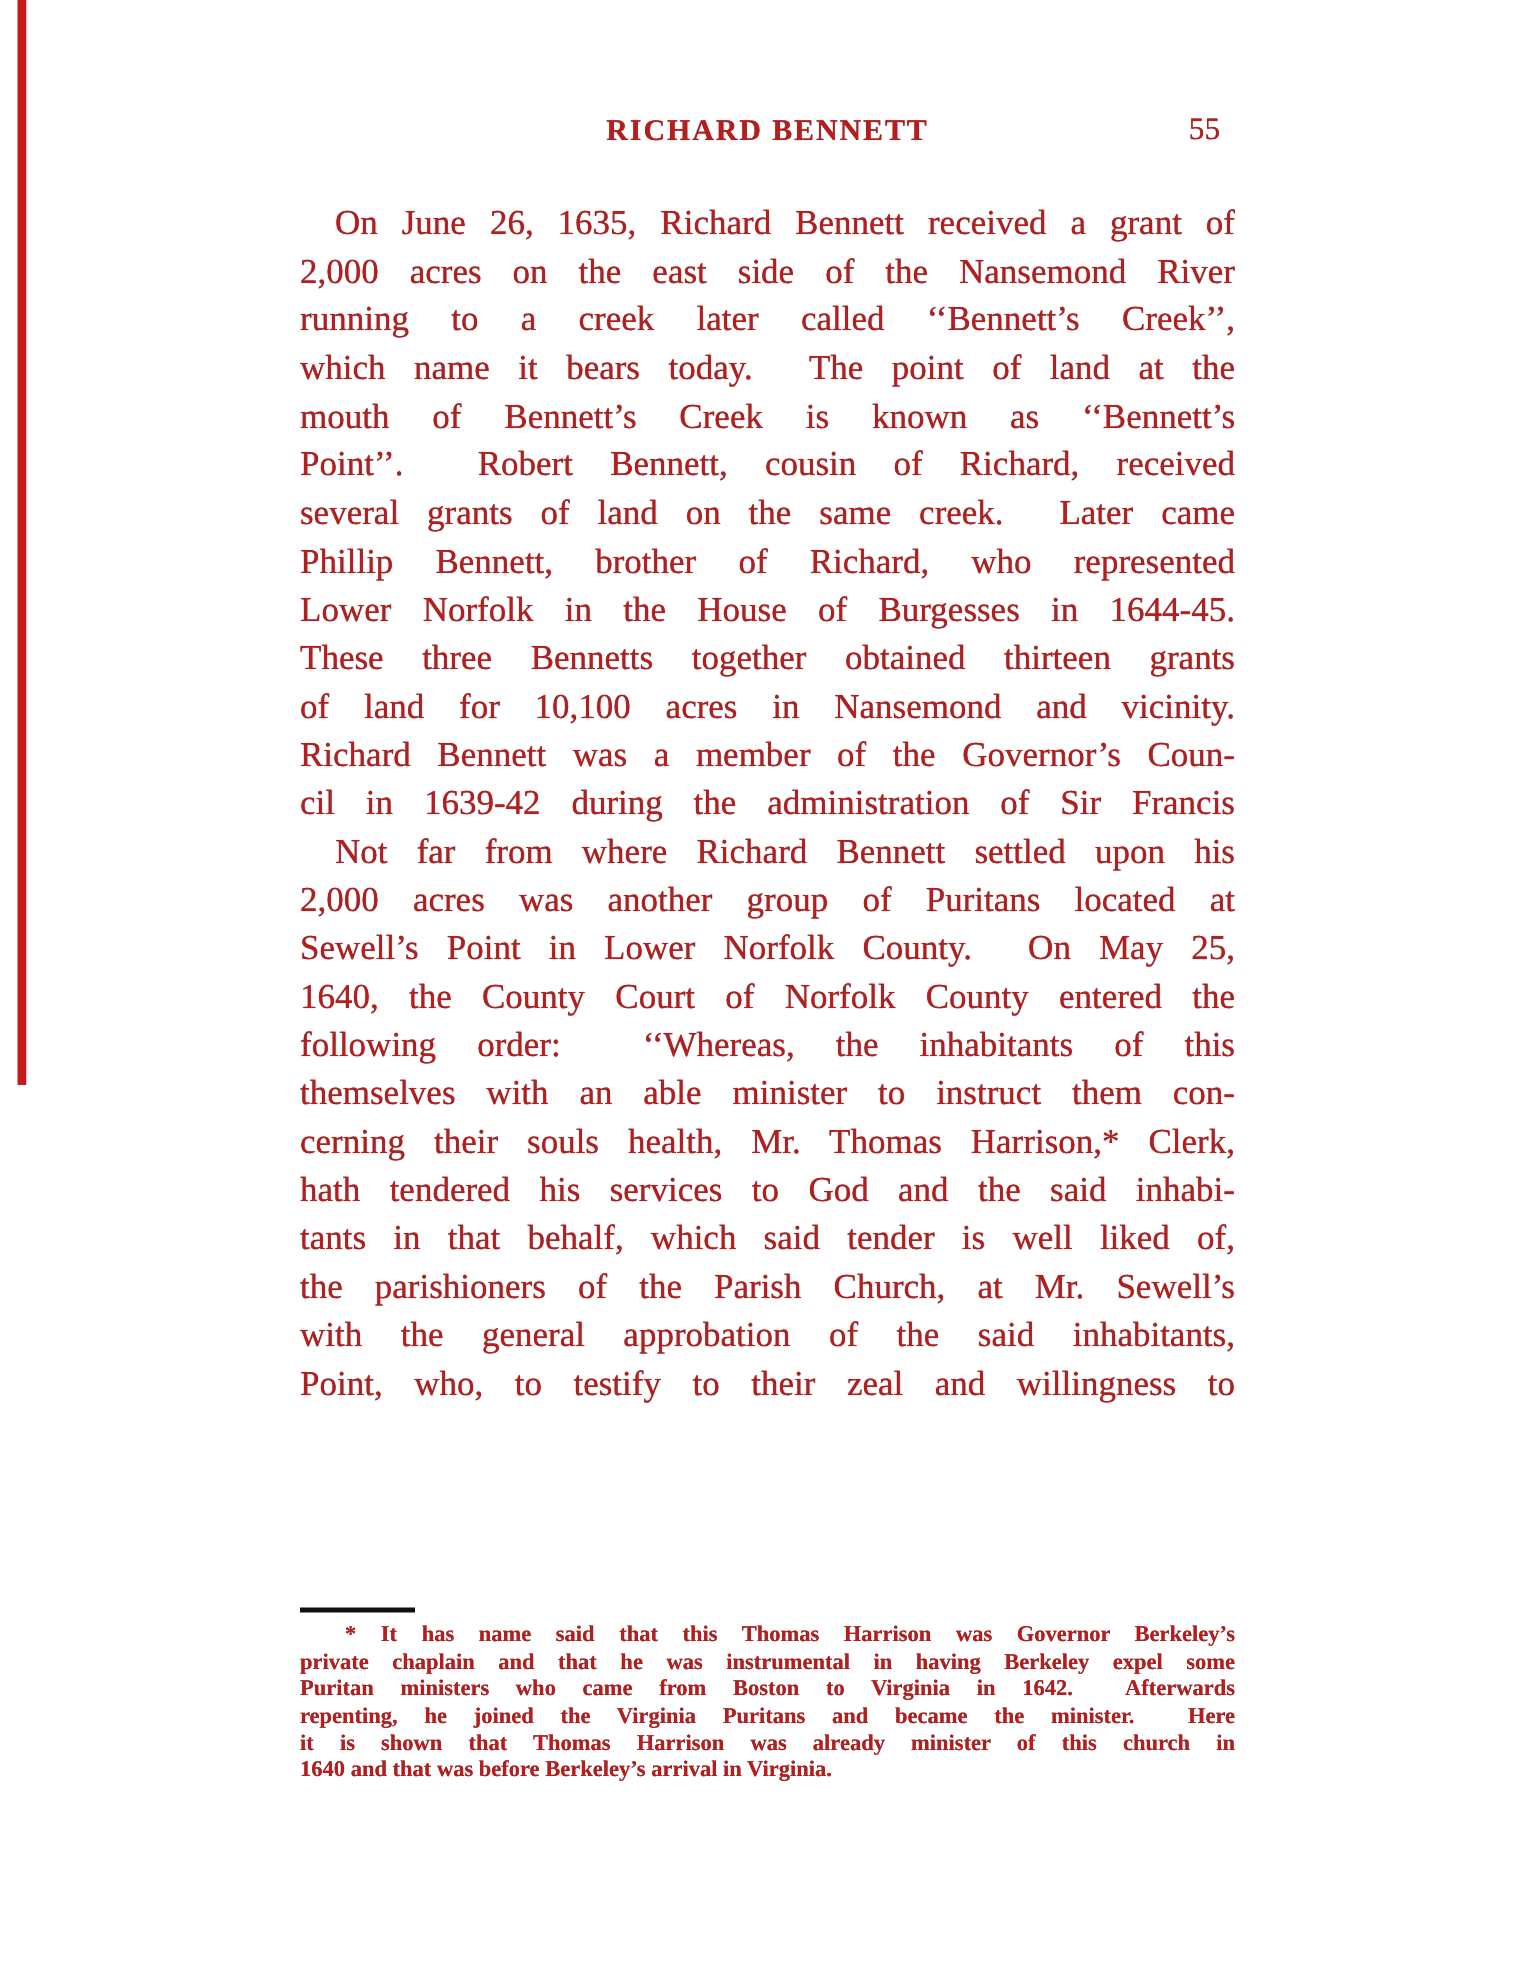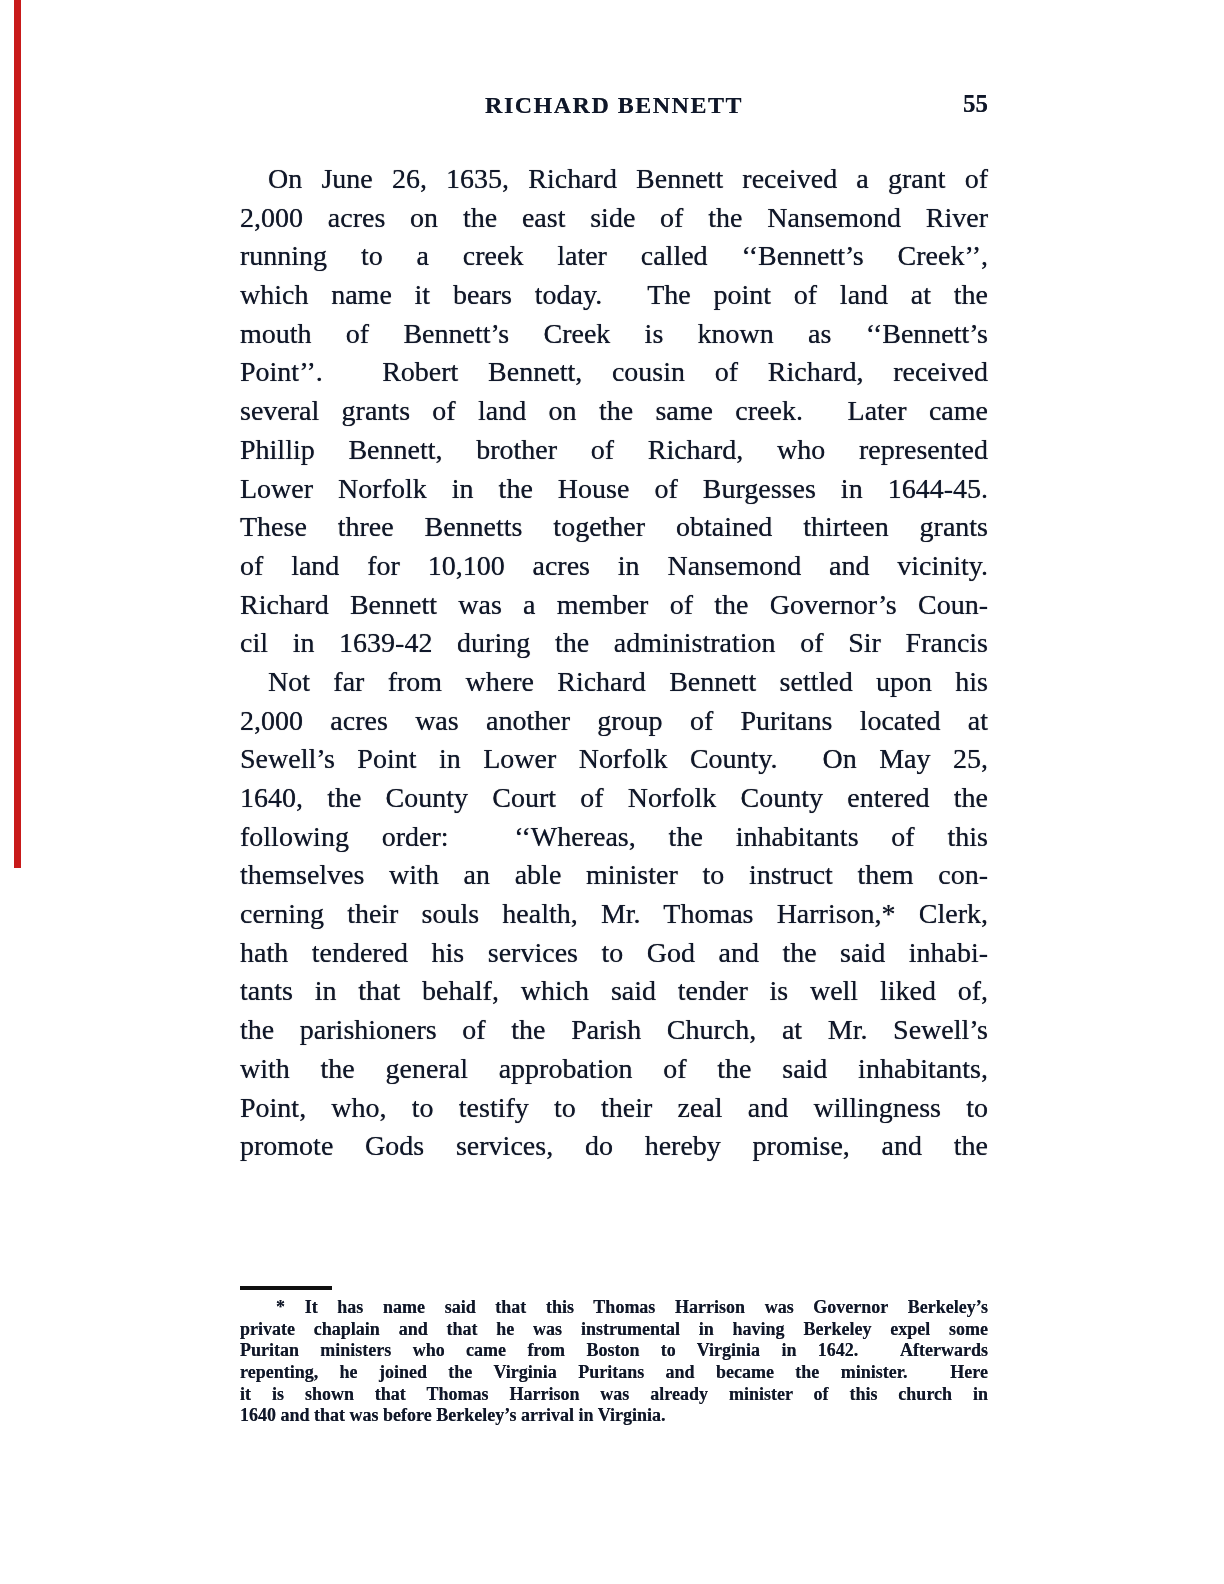--- a/index.html
+++ b/index.html
@@ -1,21 +1,21 @@
 <!DOCTYPE html>
 <html><head>
 <meta charset="utf-8">
 <style>
   html,body{margin:0;padding:0;background:#e8e8e8;}
   .page{
     position:relative;
     width:1224px;height:1584px;
     background:#ffffff;
     font-family:"Liberation Serif", serif;
-    color:#0f172a;
+    color:#b91c1c;
     overflow:hidden;
     margin:0 auto;
   }
   .red-edge{
     position:absolute;
     left:14px;top:0;
     width:7px;height:868px;
   }
   .header{
     position:absolute;
@@ -23,22 +23,22 @@
   }
   .header-title{
     position:absolute;left:0;right:0;top:0;
     text-align:center;
     font-size:24px;font-weight:bold;
     letter-spacing:1.5px;
     text-shadow:0 0 0.6px rgba(0,0,0,0.65);
     white-space:nowrap;
   }
   .page-number{
-    position:absolute;right:0;top:-2px;
-    font-size:25px;font-weight:bold;
+    position:absolute;right:12px;top:-2px;
+    font-size:25px;font-weight:normal;
     text-shadow:0 0 0.6px rgba(0,0,0,0.65);
   }
   .body-block{
     position:absolute;
     left:240px;top:160px;width:748px;
   }
   .tline{
     height:38.7px;
     line-height:38.7px;
     font-size:28px;
@@ -104,21 +104,20 @@
         <div class="tline">Sewell’s Point in Lower Norfolk County.&nbsp; On May 25,</div>
         <div class="tline">1640, the County Court of Norfolk County entered the</div>
         <div class="tline">following order:&nbsp; ‘‘Whereas, the inhabitants of this</div>
         <div class="tline">themselves with an able minister to instruct them con-</div>
         <div class="tline">cerning their souls health, Mr. Thomas Harrison,* Clerk,</div>
         <div class="tline">hath tendered his services to God and the said inhabi-</div>
         <div class="tline">tants in that behalf, which said tender is well liked of,</div>
         <div class="tline">the parishioners of the Parish Church, at Mr. Sewell’s</div>
         <div class="tline">with the general approbation of the said inhabitants,</div>
         <div class="tline">Point, who, to testify to their zeal and willingness to</div>
-        <div class="tline">promote Gods services, do hereby promise, and the</div>
       </div>
   </div>
 
   <div class="footnote-rule"></div>
 
   <div class="footnote-block">
       <div class="tline indent">* It has name said that this Thomas Harrison was Governor Berkeley’s</div>
       <div class="tline">private chaplain and that he was instrumental in having Berkeley expel some</div>
       <div class="tline">Puritan ministers who came from Boston to Virginia in 1642.&nbsp; Afterwards</div>
       <div class="tline">repenting, he joined the Virginia Puritans and became the minister.&nbsp; Here</div>

